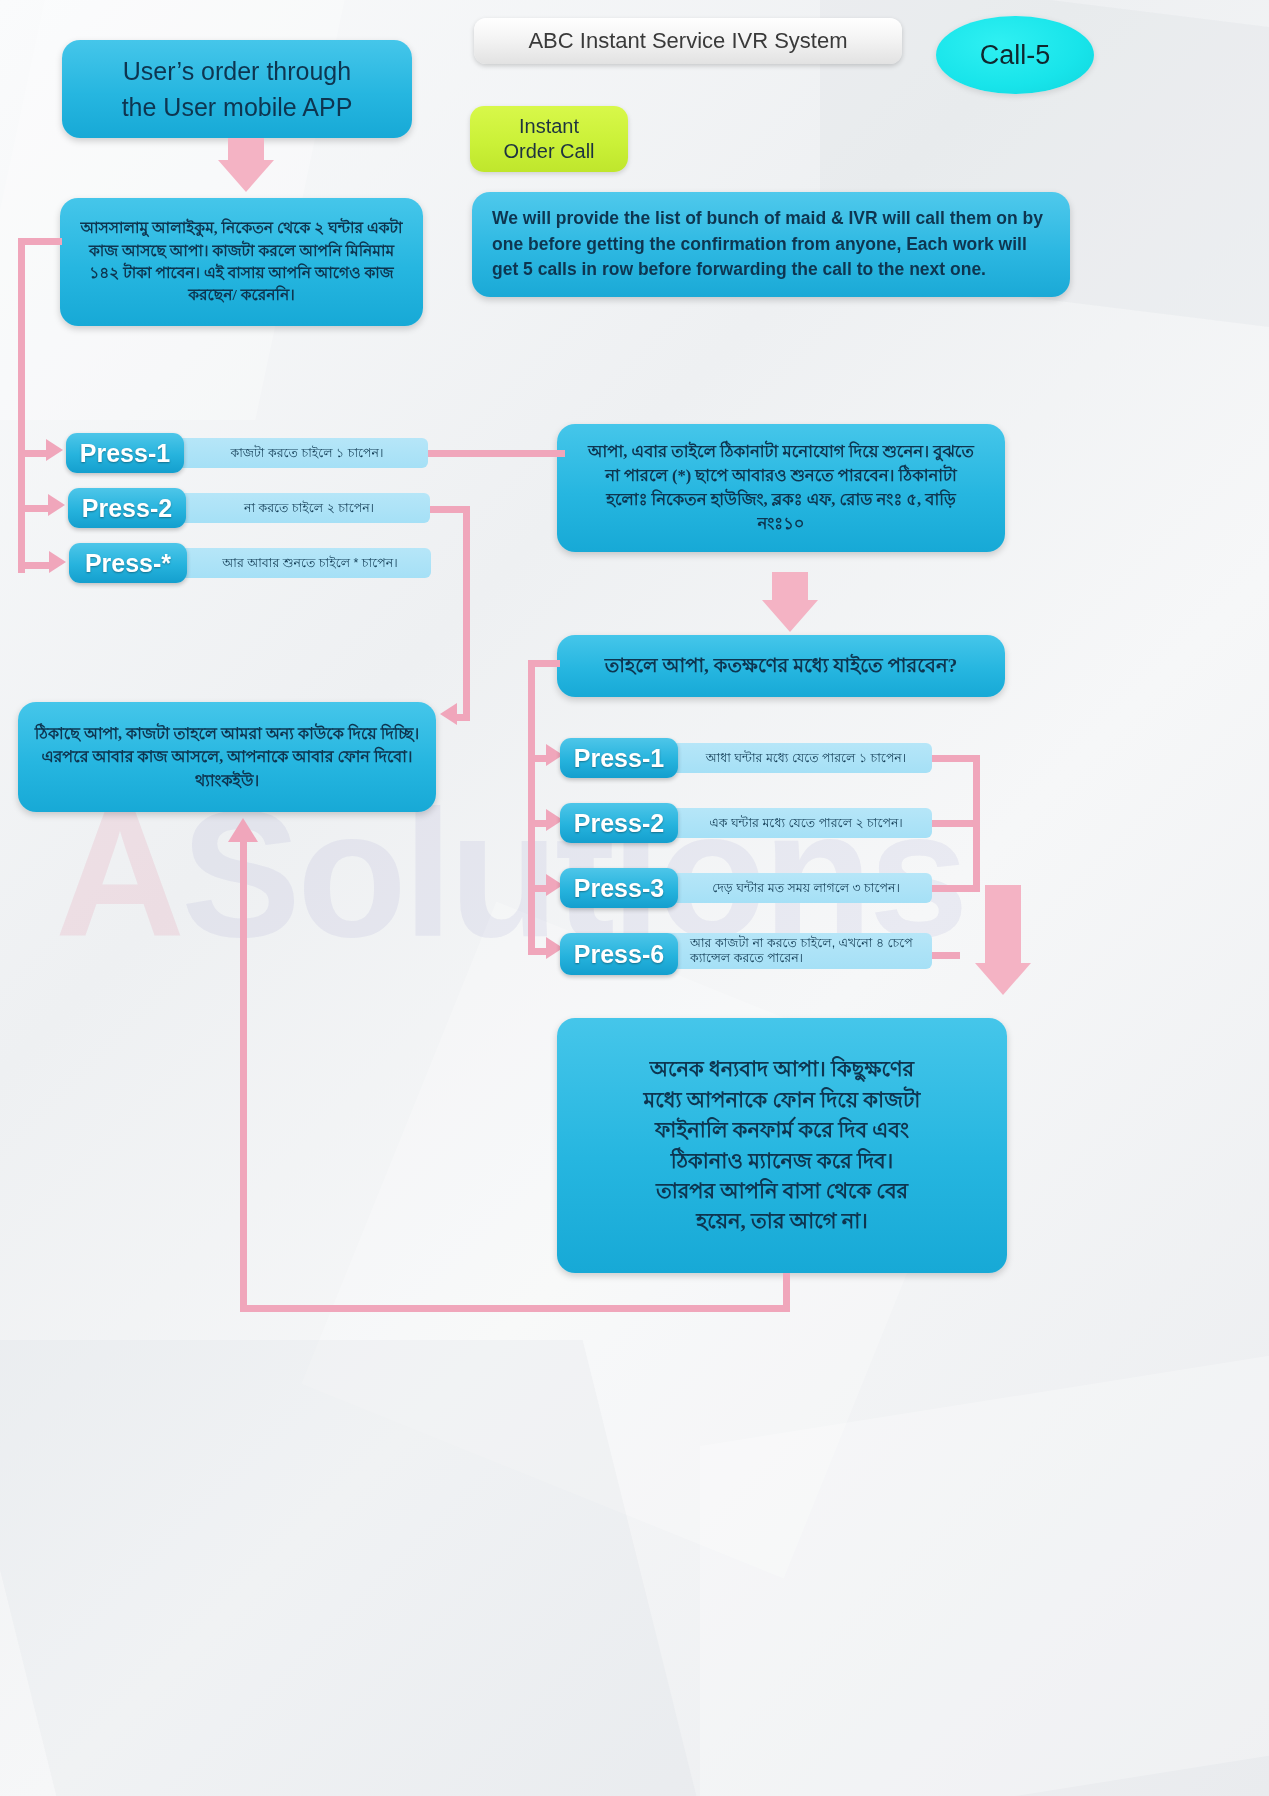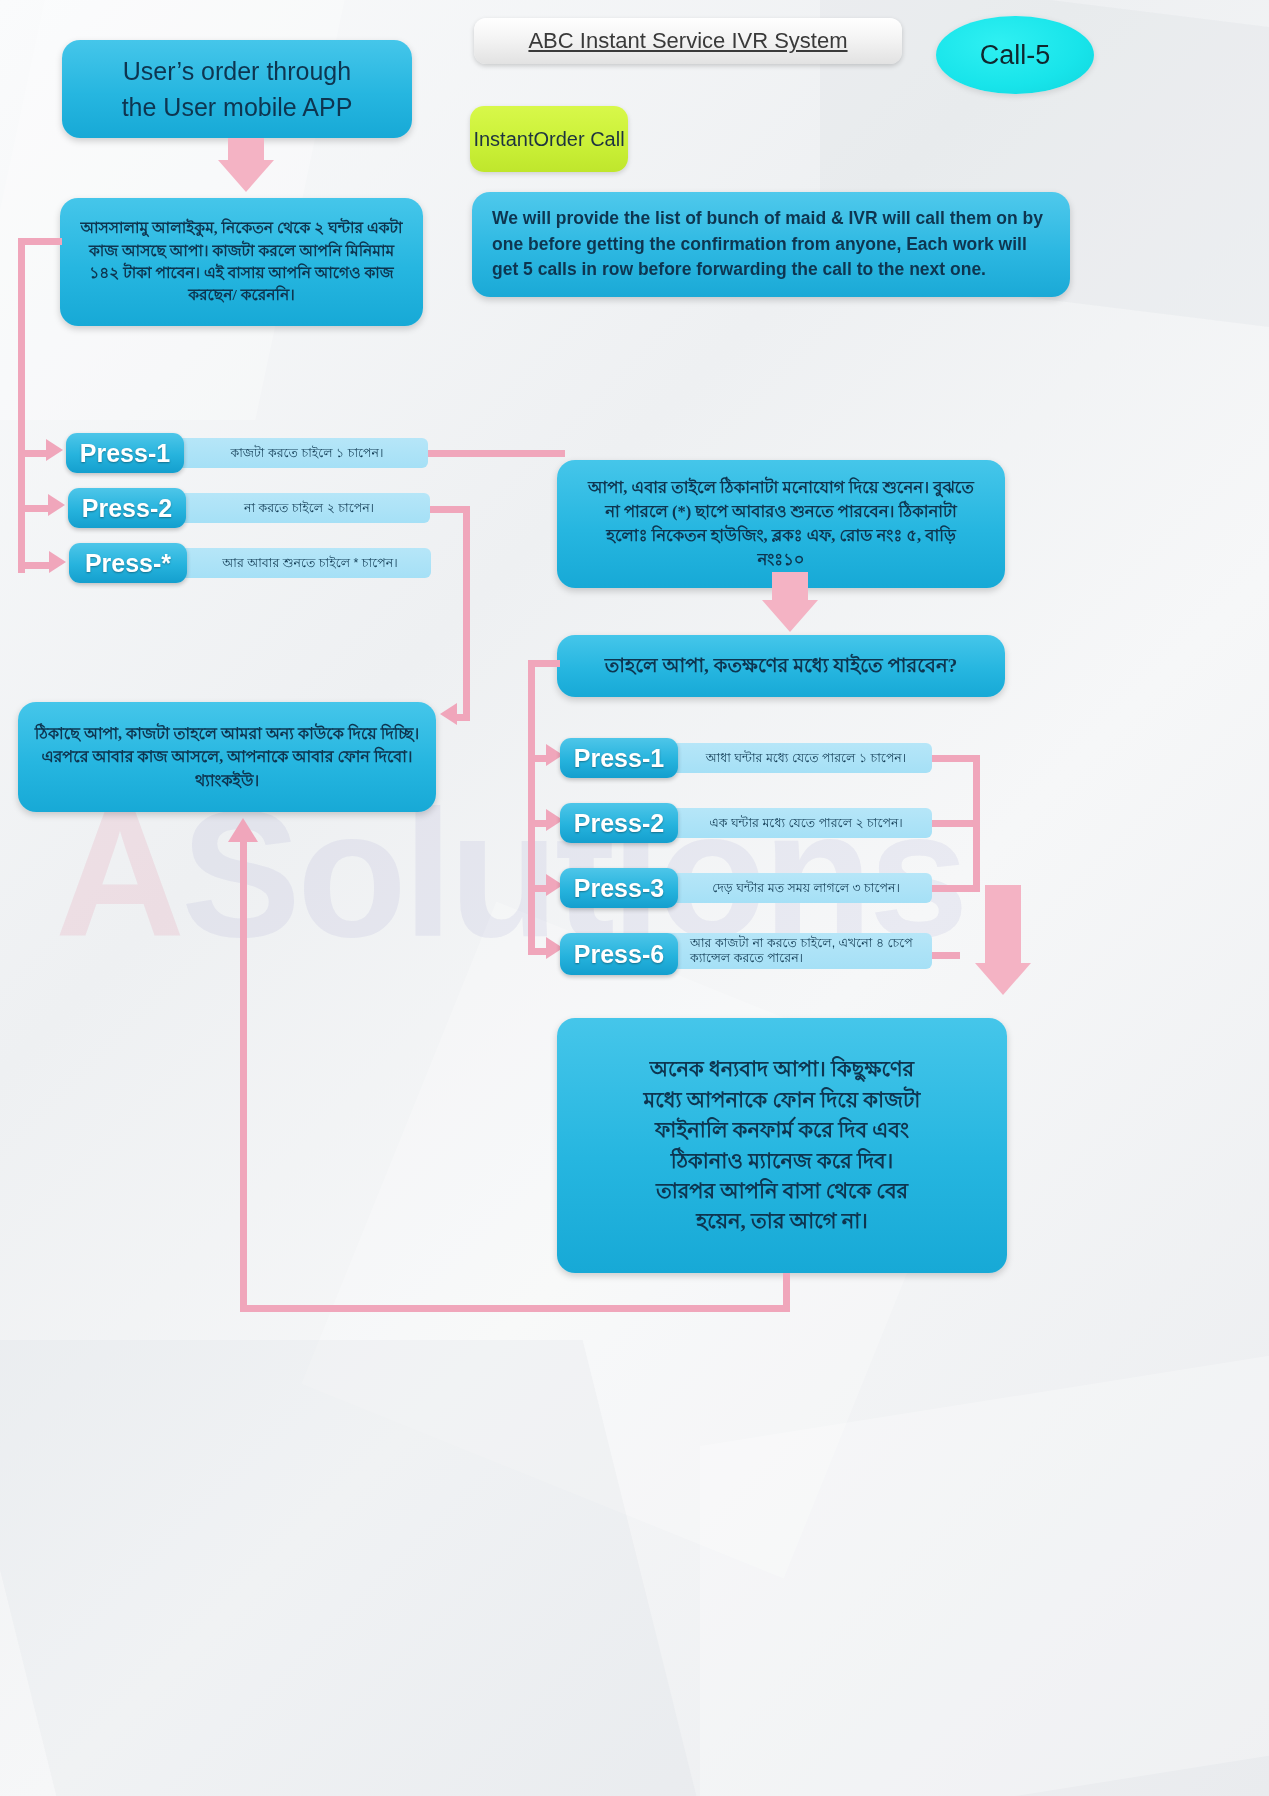--- a/index.html
+++ b/index.html
@@ -65,21 +65,20 @@
   #title-pill {
     position: absolute;
     left: 474px; top: 18px;
     width: 428px; height: 46px;
     border-radius: 12px;
     background: linear-gradient(180deg, #ffffff 0%, #f4f4f4 45%, #e2e2e2 100%);
     box-shadow: 0 2px 5px rgba(0,0,0,0.18);
     display: flex; align-items: center; justify-content: center;
     font-size: 22px; color: #3a3a3a;
     font-family: "Liberation Sans", sans-serif;
-    text-decoration: underline;
   }
 
   
   #call-badge {
     position: absolute;
     left: 936px; top: 16px;
     width: 158px; height: 78px;
     border-radius: 50%;
     background: radial-gradient(ellipse at 40% 35%, #2ff0f2 0%, #18e4ea 60%, #0fd4dd 100%);
     display: flex; align-items: center; justify-content: center;
@@ -89,21 +88,21 @@
   }
 
   
   #instant-pill {
     position: absolute;
     left: 470px; top: 106px;
     width: 158px; height: 66px;
     border-radius: 14px;
     background: linear-gradient(180deg, #d8f84a 0%, #cbf138 55%, #bfe62c 100%);
     box-shadow: 0 2px 5px rgba(0,0,0,0.15);
-    display: flex; flex-direction: row;
+    display: flex; flex-direction: column;
     align-items: center; justify-content: center;
     font-size: 20px; color: #1e3340; line-height: 1.25;
     font-family: "Liberation Sans", sans-serif;
   }
 
   
   #node-user-order {
     left: 62px; top: 40px; width: 350px; height: 98px;
     font-size: 25px; flex-direction: column;
     font-family: "Liberation Sans", sans-serif;
@@ -114,21 +113,21 @@
   }
   #node-english {
     left: 472px; top: 192px; width: 598px; height: 105px;
     font-size: 17.5px; padding: 8px 20px;
     text-align: left; justify-content: flex-start;
     font-family: "Liberation Sans", sans-serif;
     font-weight: 600;
     background: linear-gradient(180deg, #4fc9ec 0%, #2db8e2 55%, #1aa9d6 100%);
   }
   #node-address {
-    left: 557px; top: 460px; width: 448px; height: 128px;
+    left: 557px; top: 424px; width: 448px; height: 128px;
     font-size: 16.5px; padding: 6px 30px;
   }
   #node-other {
     left: 18px; top: 702px; width: 418px; height: 110px;
     font-size: 16px; padding: 6px 16px;
   }
   #node-thanks {
     left: 557px; top: 1018px; width: 450px; height: 255px;
     font-size: 21px; padding: 10px 22px;
     flex-direction: column;

